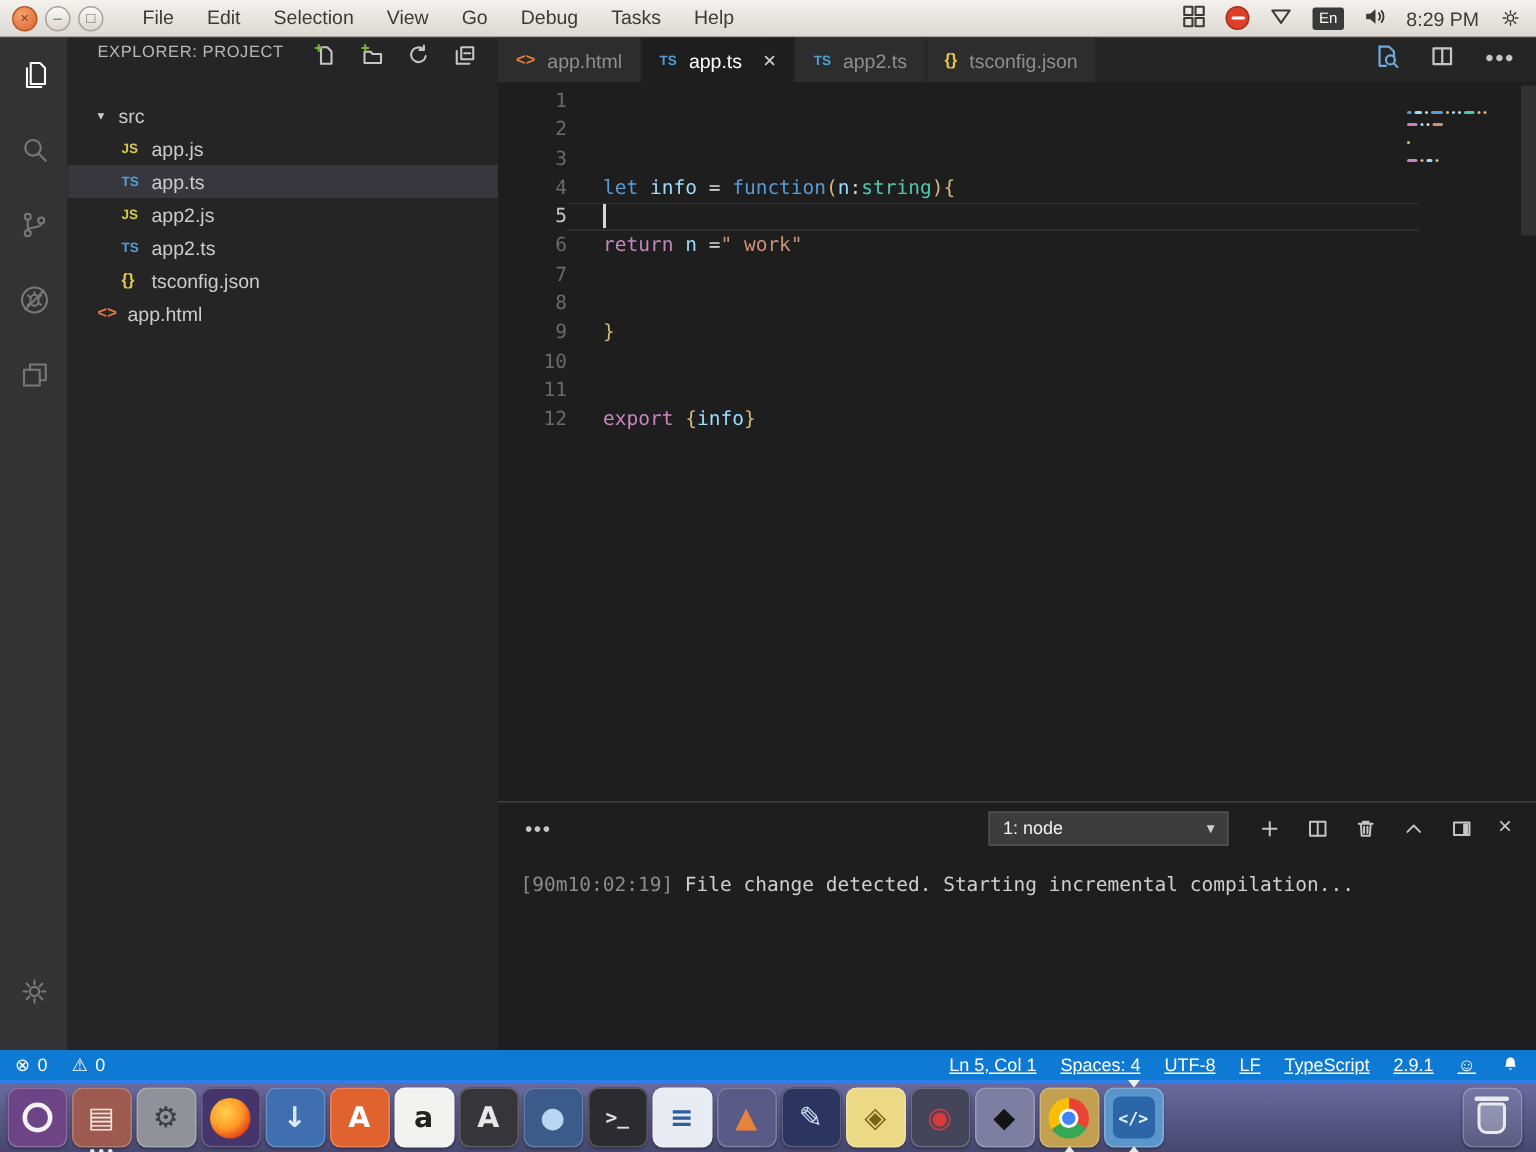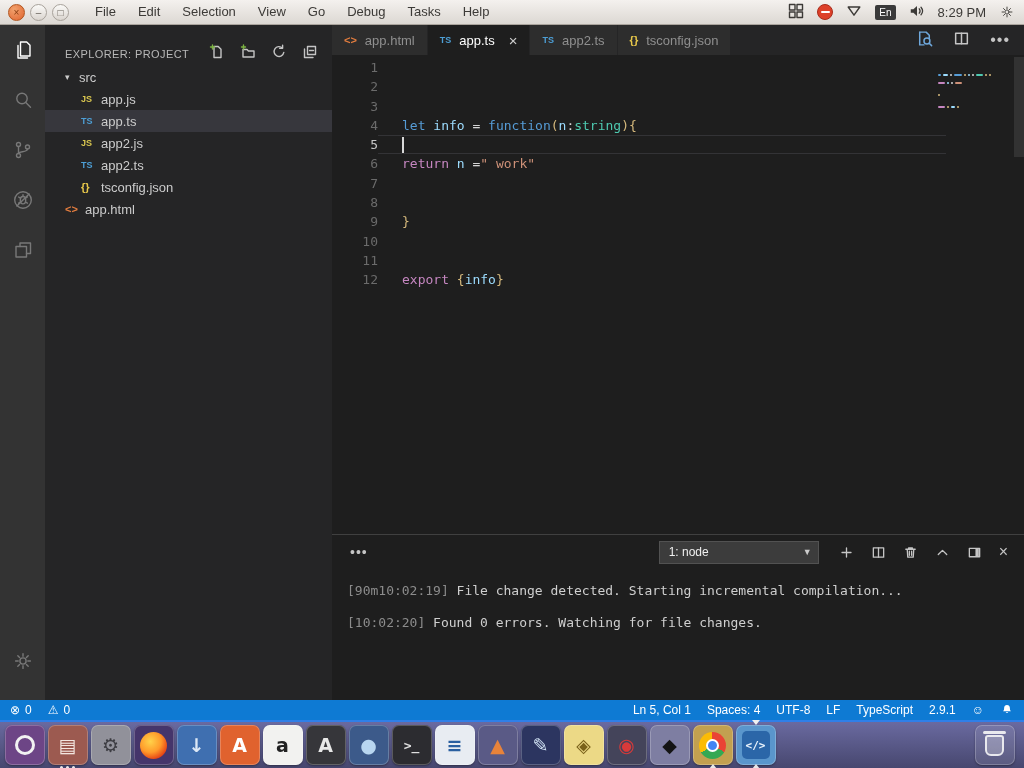--- a/index.html
+++ b/index.html
@@ -30,21 +30,21 @@
 
   
   .vscode { flex:1 1 auto; display:flex; min-height:0; }
   .activitybar { width:45px; background:#333333; display:flex; flex-direction:column; align-items:center; flex:0 0 45px; }
   .act { width:45px; height:50px; display:flex; align-items:center; justify-content:center; color:#787878; }
   .act.active { color:#ffffff; }
   .act svg { width:24px; height:24px; }
   .act-bottom { margin-top:auto; margin-bottom:14px; }
 
   .sidebar { width:287px; background:#252526; color:#cccccc; flex:0 0 287px; display:flex; flex-direction:column; }
-  .sb-header { height:35px; display:flex; align-items:flex-end; padding:14px 14px 0 20px; }
+  .sb-header { height:35px; display:flex; align-items:flex-start; padding:4px 14px 0 20px; }
   .sb-title { font-size:11px; letter-spacing:.4px; color:#b8b8b8; }
   .sb-actions { margin-left:auto; display:flex; gap:15px; color:#c5c5c5; }
   .sb-actions span { display:inline-flex; }
   .sb-actions svg { width:16px; height:16px; }
   .tree { margin-top:6px; font-size:13px; }
   .trow { height:22px; display:flex; align-items:center; color:#cccccc; }
   .trow.selected { background:#37373d; }
   .twist { width:10px; font-size:9px; color:#cccccc; margin-right:4px; }
   .ficon { width:20px; font-weight:bold; font-size:9px; text-align:left; flex:0 0 20px; }
   .fi-js { color:#d9c64f; } .fi-ts { color:#4d9fd6; } .fi-json { color:#e8c84a; font-size:11px; } .fi-html { color:#e37d3f; font-size:11px; }
@@ -89,21 +89,21 @@
   .pact-close { font-size:16px; line-height:1; }
   .terminal { padding:12px 0 0 15px; font-family:"DejaVu Sans Mono", monospace; font-size:13px; }
   .tline { line-height:20px; margin-bottom:12px; white-space:pre; }
   .t-dim { color:#8c8c8c; } .t-fg { color:#cfcfcf; }
 
   
   .statusbar { height:20px; flex:0 0 20px; background:#0e7ad3; color:#ffffff; display:flex; align-items:center;
                font-size:12px; padding:0 10px; }
   .sb-left { display:flex; align-items:center; gap:5px; }
   .sb-left .sep { width:6px; }
-  .sb-right { margin-left:auto; display:flex; align-items:flex-end; gap:16px; }
+  .sb-right { margin-left:auto; display:flex; align-items:flex-end; gap:16px;text-decoration:underline; }
   .bellsvg path { fill:#ffffff; stroke:none; }
   .statusbar .icn { font-size:12px; }
 
   
   .taskbar { height:48px; flex:0 0 48px; background:linear-gradient(#6a6aa0,#47476f); border-top:2px solid #2f7fe8;
              position:relative; display:flex; align-items:center; padding-left:3px; }
   .tb-item { position:relative; width:43px; height:48px; display:flex; align-items:center; justify-content:center; }
   .tile { width:40px; height:40px; border-radius:7px; display:flex; align-items:center; justify-content:center;
           box-shadow: inset 0 0 0 1px rgba(255,255,255,.22), 0 1px 2px rgba(0,0,0,.35); }
   .tile .glyph { font-family:"DejaVu Sans", sans-serif; font-size:19px; font-weight:bold; line-height:1; }
@@ -451,21 +451,20 @@
                 <svg viewBox="0 0 16 16">
                   <rect x="2.5" y="3.5" width="11" height="9"></rect>
                   <path class="fill" d="M9 4.2v7.6h3.6V4.2z"></path>
                 </svg>
               </span>
               <span class="pact-close" style="display: inline-flex;">×</span>
             </span>
         </div>
         <div class="terminal" id="terminalOut">
             <div class="tline"><span class="t-dim">[90m10:02:19]</span><span class="t-fg"> File change detected. Starting incremental compilation...</span></div>
-            <div class="tline"><span class="t-dim">[10:02:20]</span><span class="t-fg"> Found 0 errors. Watching for file changes.</span></div>
           </div>
       </div>
     </div>
   </div>
 
   <div class="statusbar">
     <span class="sb-left">
       <span class="icn">⊗</span>
       <span>0</span>
       <span class="sep"></span>

